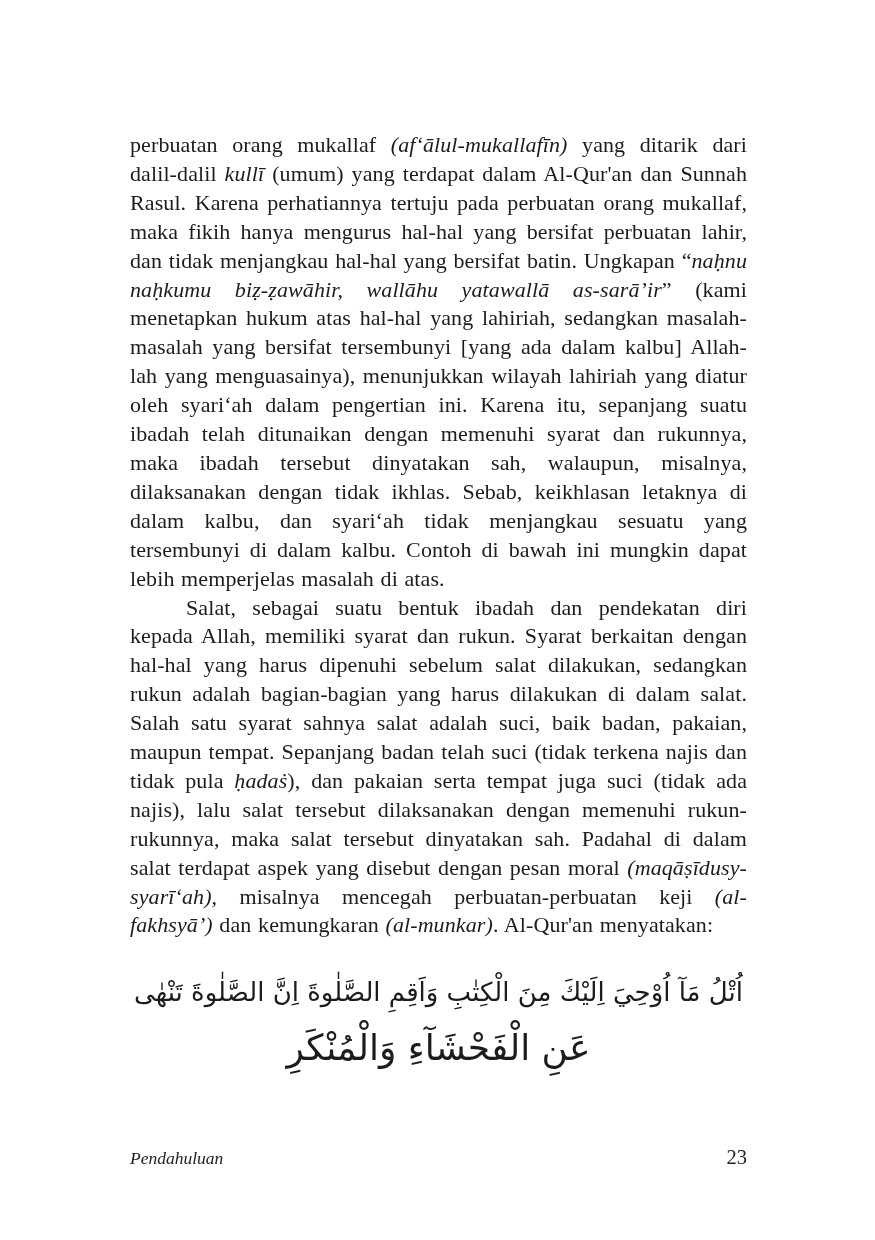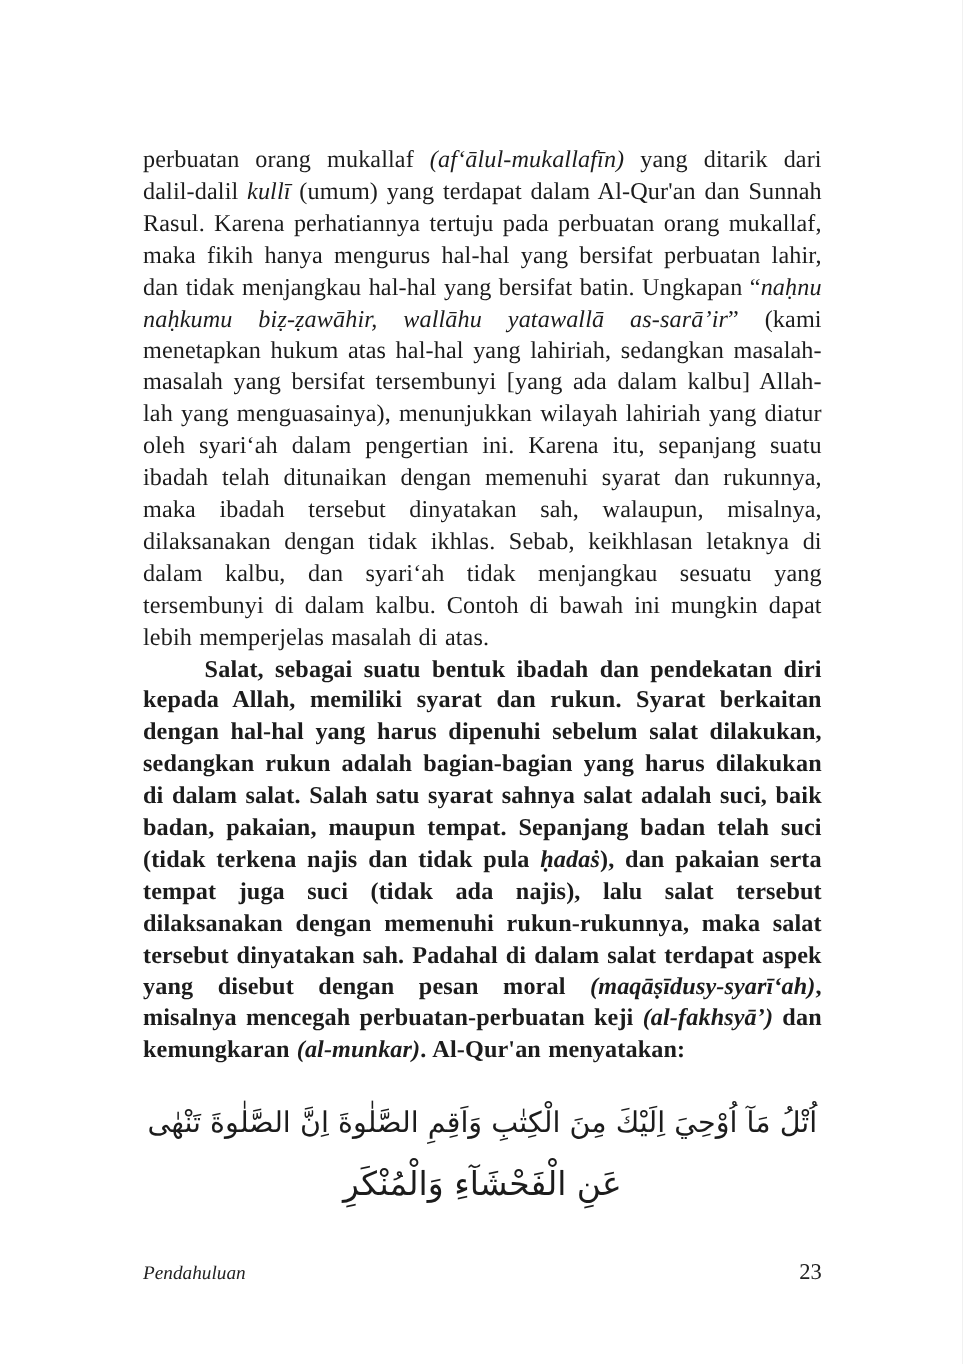--- a/index.html
+++ b/index.html
@@ -21,31 +21,31 @@
     width: 617px;
   }
   .para {
     font-size: 22px;
     line-height: 28.9px;
     text-align: justify;
     text-justify: inter-word;
     letter-spacing: 0.1px;
     word-spacing: 1px;
   }
-  .para.indent { text-indent: 56px; font-weight: bold; }
+  .para.indent { text-indent: 56px; }
   .para i { font-style: italic; }
   .arabic-block {
     margin-top: 24px;
     direction: rtl;
     font-family: "DejaVu Sans", sans-serif;
     color: #1c1c1c;
   }
   .arabic-line {
     text-align: center;
-    font-size: 30px;
+    font-size: 36px;
     line-height: 56px;
   }
   .arabic-line.first { font-size: 26px; }
   .page-footer {
     position: absolute;
     left: 130px;
     right: 128px;
     top: 1146px;
     display: flex;
     justify-content: space-between;

